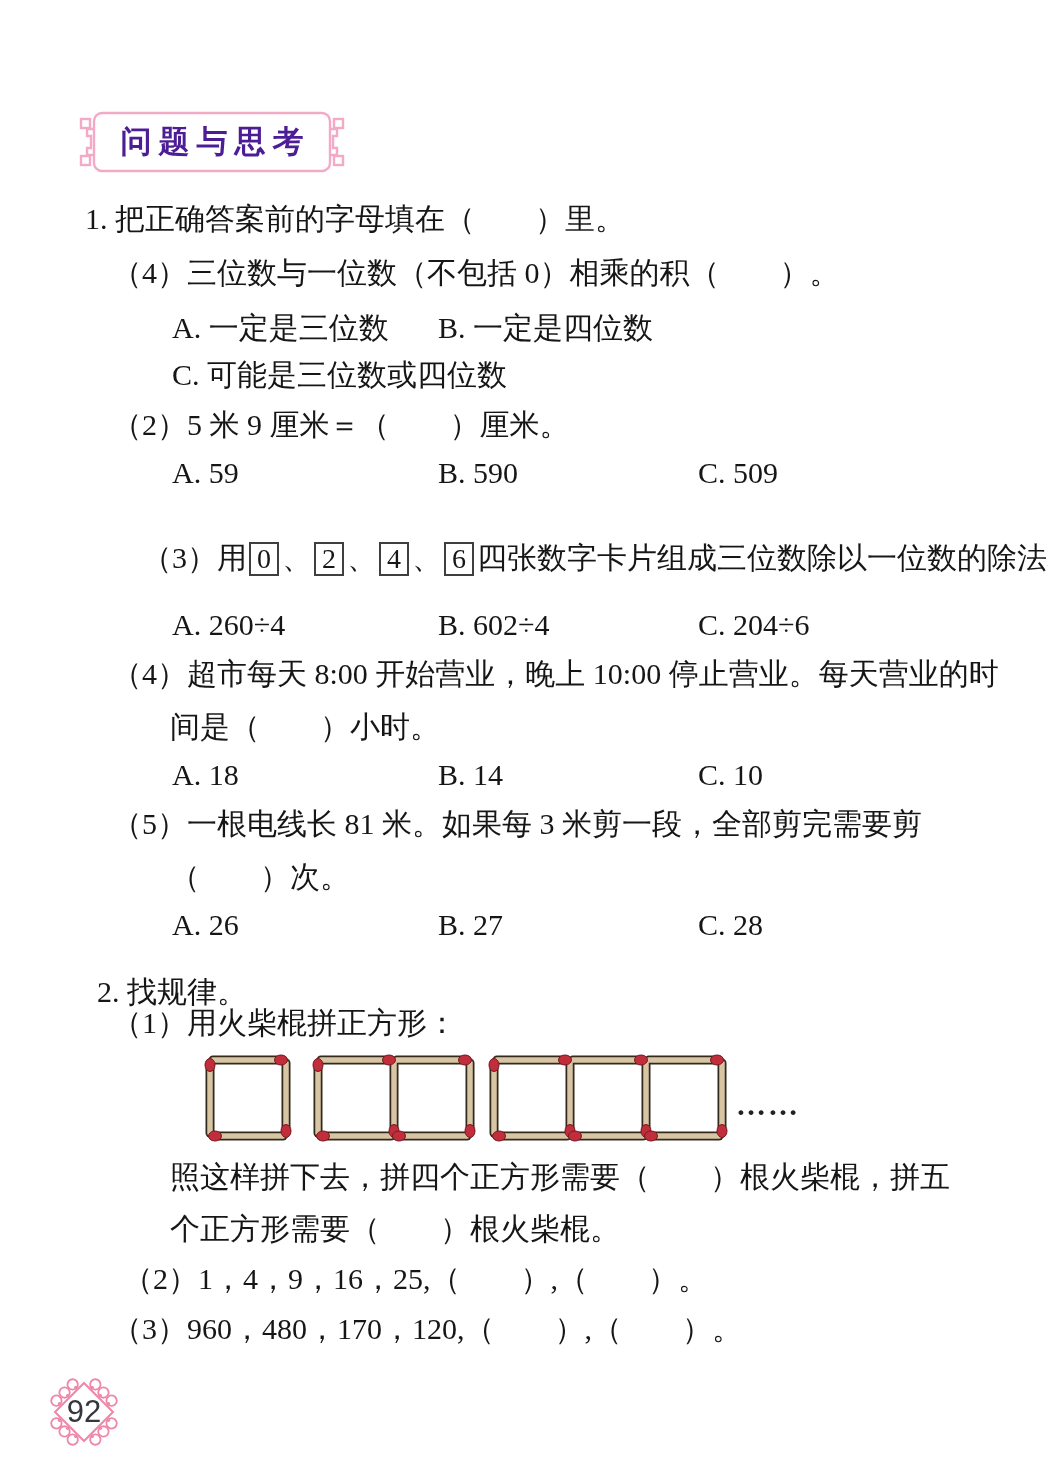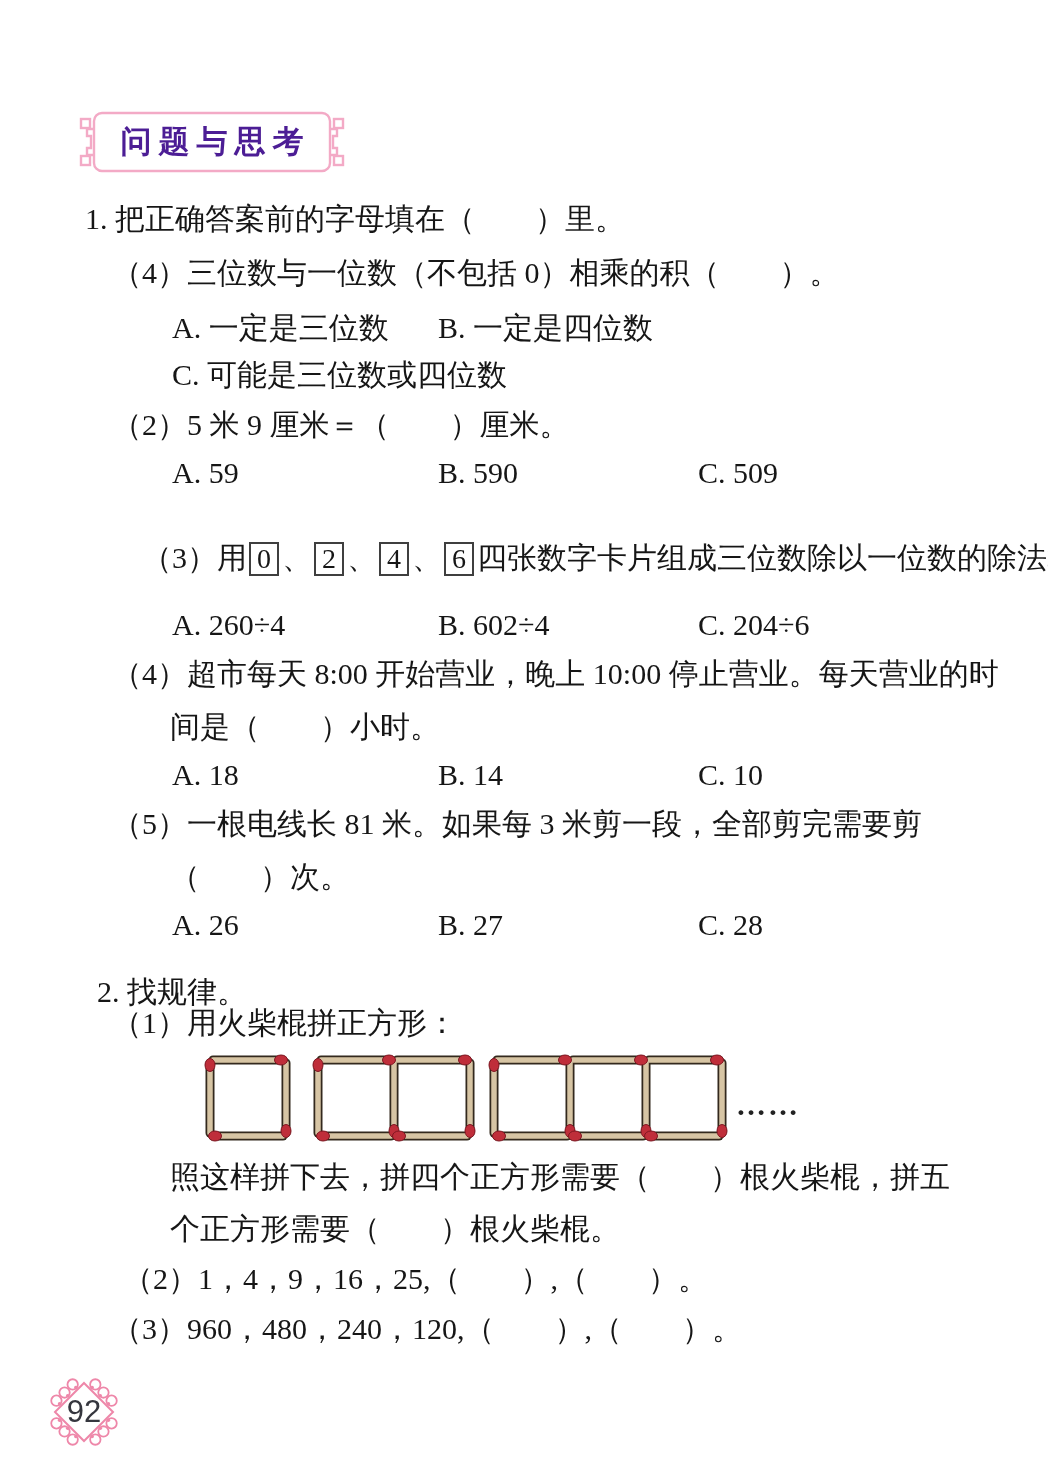--- a/index.html
+++ b/index.html
@@ -185,21 +185,21 @@
         <ellipse cx="375" cy="86" rx="6.5" ry="5" fill="#bf2e3a" stroke="#801722" stroke-width="1"></ellipse>
         <ellipse cx="517" cy="10" rx="6.5" ry="5" fill="#bf2e3a" stroke="#801722" stroke-width="1"></ellipse>
         <ellipse cx="451" cy="86" rx="6.5" ry="5" fill="#bf2e3a" stroke="#801722" stroke-width="1"></ellipse>
       </svg>
   </div>
   <div class="ellipsis">……</div>
 
   <div class="line" style="left:170px;top:1160px;">照这样拼下去，拼四个正方形需要（　　）根火柴棍，拼五</div>
   <div class="line" style="left:170px;top:1212px;">个正方形需要（　　）根火柴棍。</div>
   <div class="line" style="left:112px;top:1262px;margin-left:11px;">（2）1，4，9，16，25,（　　）,（　　）。</div>
-  <div class="line" style="left:112px;top:1312px;">（3）960，480，240，120,（　　）,（　　）。</div>
+  <div class="line" style="left:112px;top:1312px;">（3）960，480，170，120,（　　）,（　　）。</div>
 
   <div class="ornament">
     <svg id="ornament-svg" width="92" height="92" viewBox="0 0 92 92">
         <path d="M46,17 L75,46 L46,75 L17,46 Z" fill="#ffffff" stroke="#ee87a9" stroke-width="2"></path>
         <circle cx="57.32974746830583" cy="18.430252531694165" r="5.2" fill="none" stroke="#ee87a9" stroke-width="1.8"></circle>
         <circle cx="54.21847763108502" cy="21.541522368914976" r="1.7" fill="#ee87a9"></circle>
         <circle cx="65.44974746830583" cy="26.55025253169417" r="5.2" fill="none" stroke="#ee87a9" stroke-width="1.8"></circle>
         <circle cx="62.33847763108503" cy="29.661522368914977" r="1.7" fill="#ee87a9"></circle>
         <circle cx="73.56974746830583" cy="34.670252531694175" r="5.2" fill="none" stroke="#ee87a9" stroke-width="1.8"></circle>
         <circle cx="70.45847763108503" cy="37.78152236891498" r="1.7" fill="#ee87a9"></circle>

